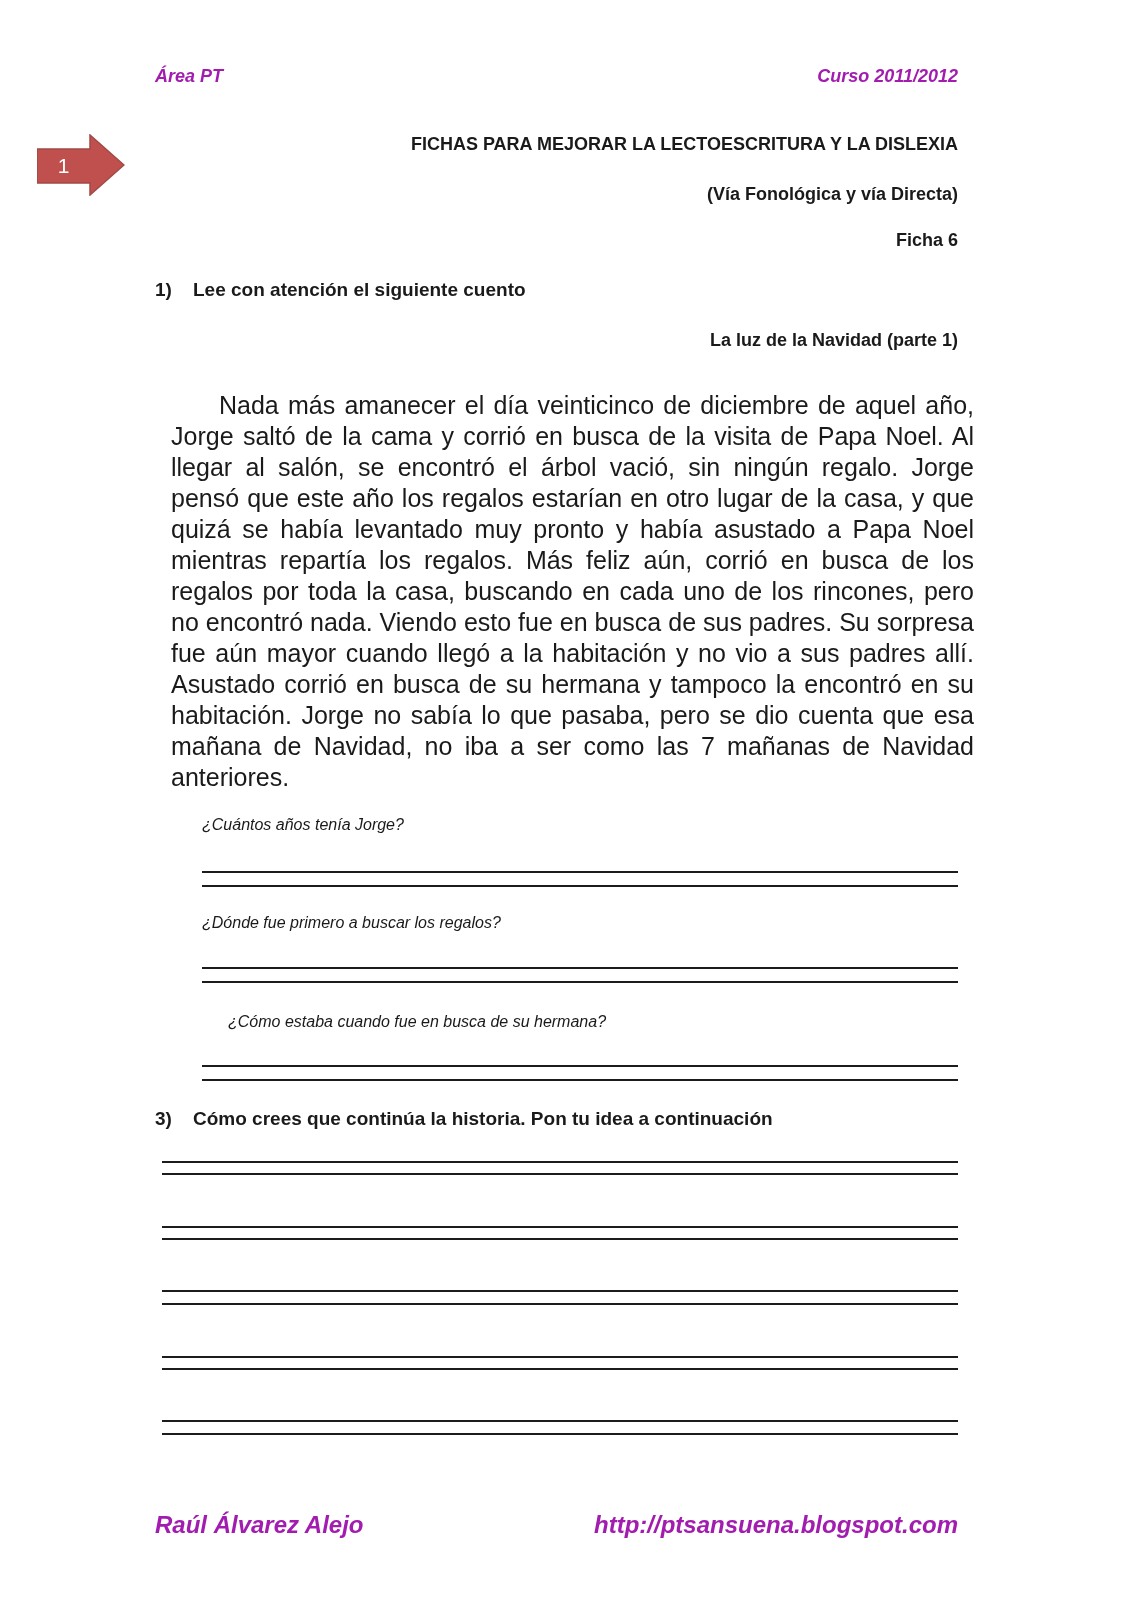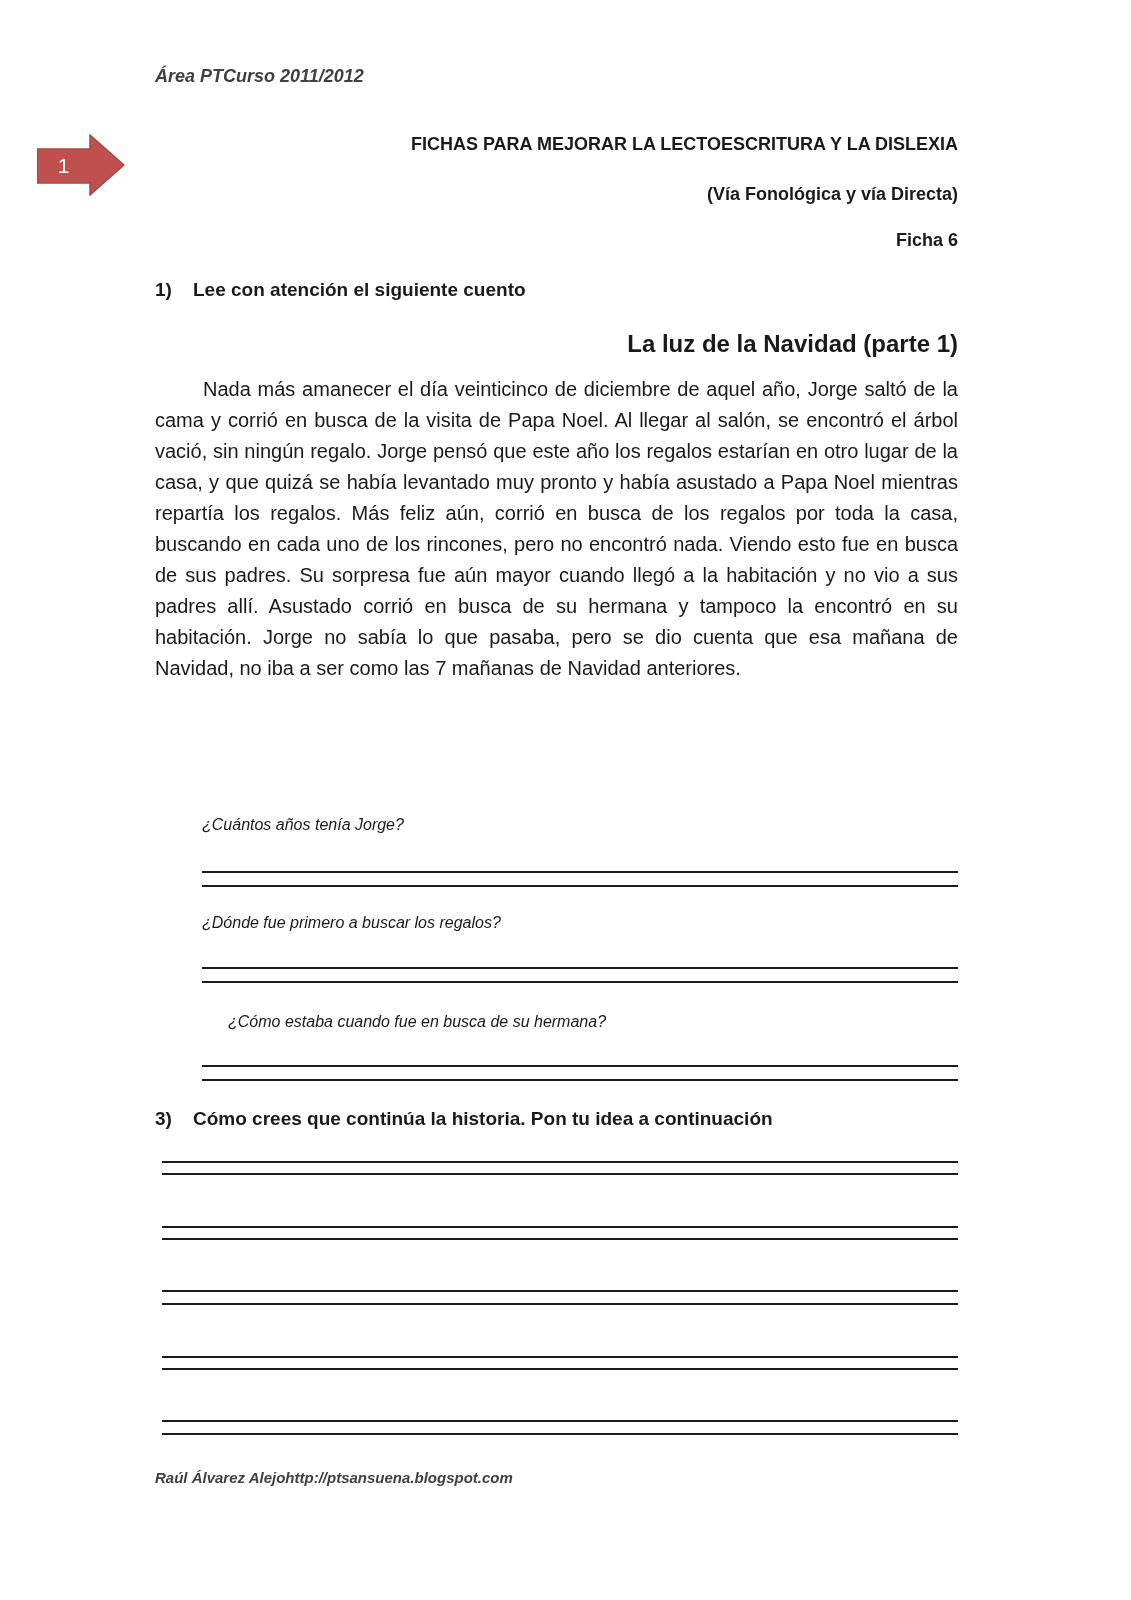--- a/index.html
+++ b/index.html
@@ -11,27 +11,28 @@
     font-family: "Liberation Sans", sans-serif;
     color: #1a1a1a;
     overflow: hidden;
   }
   
   .meta-row {
     position: absolute;
     left: 155px;
     right: 173px;
     display: flex;
-    color: #404040;
+    justify-content: space-between;
+    color: #a21caf;
     font-style: italic;
     font-weight: bold;
     font-size: 18px;
   }
   .hdr { top: 66px; }
-  .ftr { top: 1469px; font-weight: bold; font-size: 15px; }
+  .ftr { top: 1511px; font-weight: bold; font-size: 24px; }
   
   .arrow { position: absolute; left: 37px; top: 134px; width: 88px; height: 62px; }
   .arrow svg { display: block; }
   .arrow-num {
     position: absolute;
     left: 0; top: 15px;
     width: 53px; height: 34px;
     display: flex; align-items: center; justify-content: center;
     color: #ffffff;
     font-size: 21px;
@@ -42,42 +43,42 @@
     left: 155px;
     width: 803px;
     text-align: right;
     font-weight: bold;
     font-size: 18px;
     white-space: nowrap;
   }
   .t-main  { top: 134px; }
   .t-sub   { top: 184px; }
   .t-ficha { top: 230px; }
-  .story-title { top: 330px; font-size: 24px; }
+  .story-title { top: 330px; font-size: 18px; }
   
   .h {
     position: absolute;
     left: 155px;
     width: 803px;
     font-weight: bold;
     font-size: 19px;
     white-space: nowrap;
   }
   .h .num { display: inline-block; width: 38px; }
   .sec1-h { top: 279px; }
   .sec2-h { top: 750px; }
   .sec3-h { top: 1108px; }
   
   .story {
     position: absolute;
     left: 155px;
     top: 374px;
     width: 803px;
-    margin: 0;
-    font-size: 20px;
+    margin: 16px;
+    font-size: 25px;
     line-height: 31px;
     text-align: justify;
     text-indent: 48px;
   }
   
   .q {
     position: absolute;
     left: 202px;
     font-style: italic;
     font-size: 16px;

